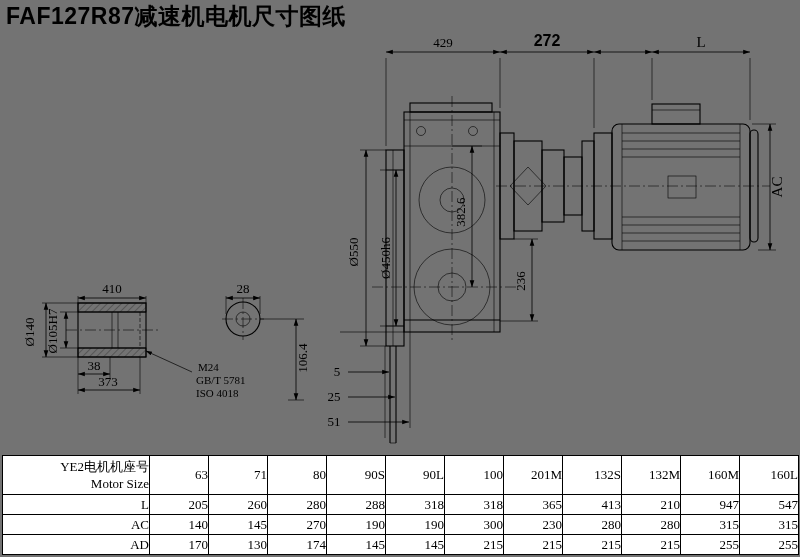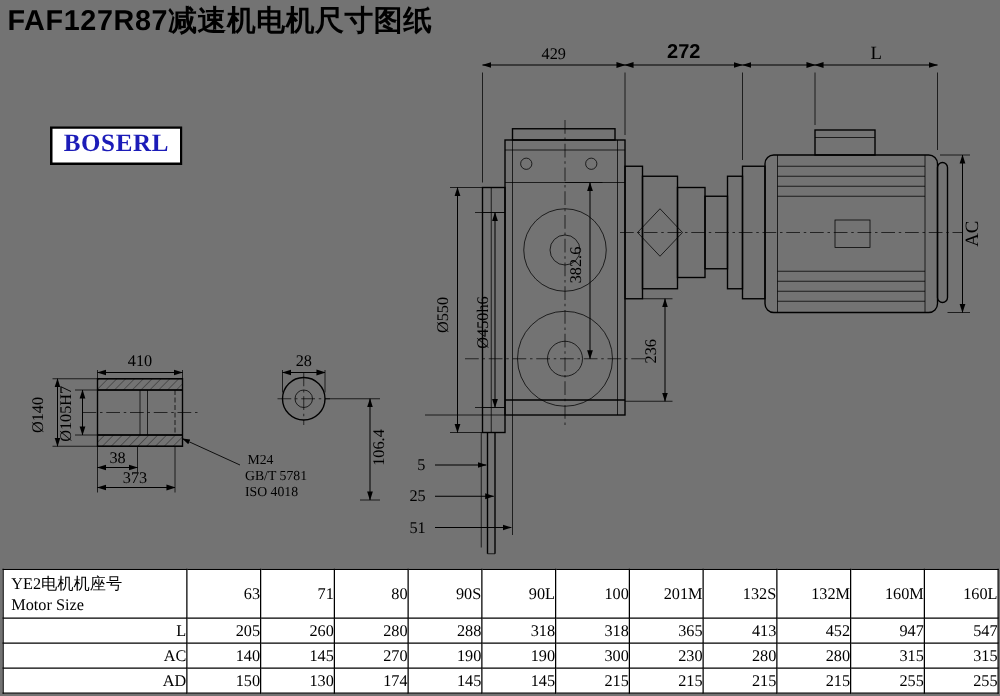--- a/index.html
+++ b/index.html
@@ -16,32 +16,29 @@
   .dime{stroke:#000;stroke-width:.8;fill:none;marker-end:url(#arr);}
   .leader{stroke:#000;stroke-width:.7;fill:none;marker-end:url(#arr);}
   .hatched{fill:url(#hatch);stroke:#000;stroke-width:.8;}
   .dt{font:13px "Liberation Serif",serif;fill:#000;}
   .dt-l{font-size:15px;}
   .dt-s{font-size:11px;}
   .dt-bold{font:700 16px "Liberation Sans",sans-serif;}
   table.dim-table{position:absolute;top:455px;left:2px;width:797px;border-collapse:collapse;table-layout:fixed;background:#fff;}
   .dim-table th,.dim-table td{border:1px solid #000;font:13px "Liberation Serif","Liberation Sans",serif;font-weight:400;color:#000;text-align:right;padding:0;height:19px;white-space:nowrap;overflow:hidden;}
   .dim-table tr.header-row th{height:38px;}
-  .dim-table th.label-col{text-align:left;padding-left:6px;}
+  .dim-table th.label-col{text-align:right;padding-left:6px;}
 </style>
 </head>
 <body>
 
 <div class="page">
 
   <div class="title">FAF127R87减速机电机尺寸图纸</div>
 
-  <div class="brand">
-    <span class="brand-text">BOSERL</span>
-  </div>
 
   <svg class="drawing" width="800" height="453" viewBox="0 0 800 453">
     <defs>
       <marker id="arr" viewBox="0 0 10 10" refX="9.5" refY="5" markerWidth="9" markerHeight="9" orient="auto-start-reverse">
         <path d="M0,1.8 L10,5 L0,8.2 Z" fill="#000"></path>
       </marker>
       <pattern id="hatch" width="5" height="5" patternUnits="userSpaceOnUse" patternTransform="rotate(45)">
         <line x1="0" y1="0" x2="0" y2="5" stroke="#000" stroke-width="0.5"></line>
       </pattern>
     </defs>
@@ -260,41 +257,41 @@
       <tr>
         <td>L</td>
         <td>205</td>
         <td>260</td>
         <td>280</td>
         <td>288</td>
         <td>318</td>
         <td>318</td>
         <td>365</td>
         <td>413</td>
-        <td>452</td>
+        <td>210</td>
         <td>947</td>
         <td>547</td>
       </tr>
       <tr>
         <td>AC</td>
         <td>140</td>
         <td>145</td>
         <td>270</td>
         <td>190</td>
         <td>190</td>
         <td>300</td>
         <td>230</td>
         <td>280</td>
         <td>280</td>
         <td>315</td>
         <td>315</td>
       </tr>
       <tr>
         <td>AD</td>
-        <td>150</td>
+        <td>170</td>
         <td>130</td>
         <td>174</td>
         <td>145</td>
         <td>145</td>
         <td>215</td>
         <td>215</td>
         <td>215</td>
         <td>215</td>
         <td>255</td>
         <td>255</td>

